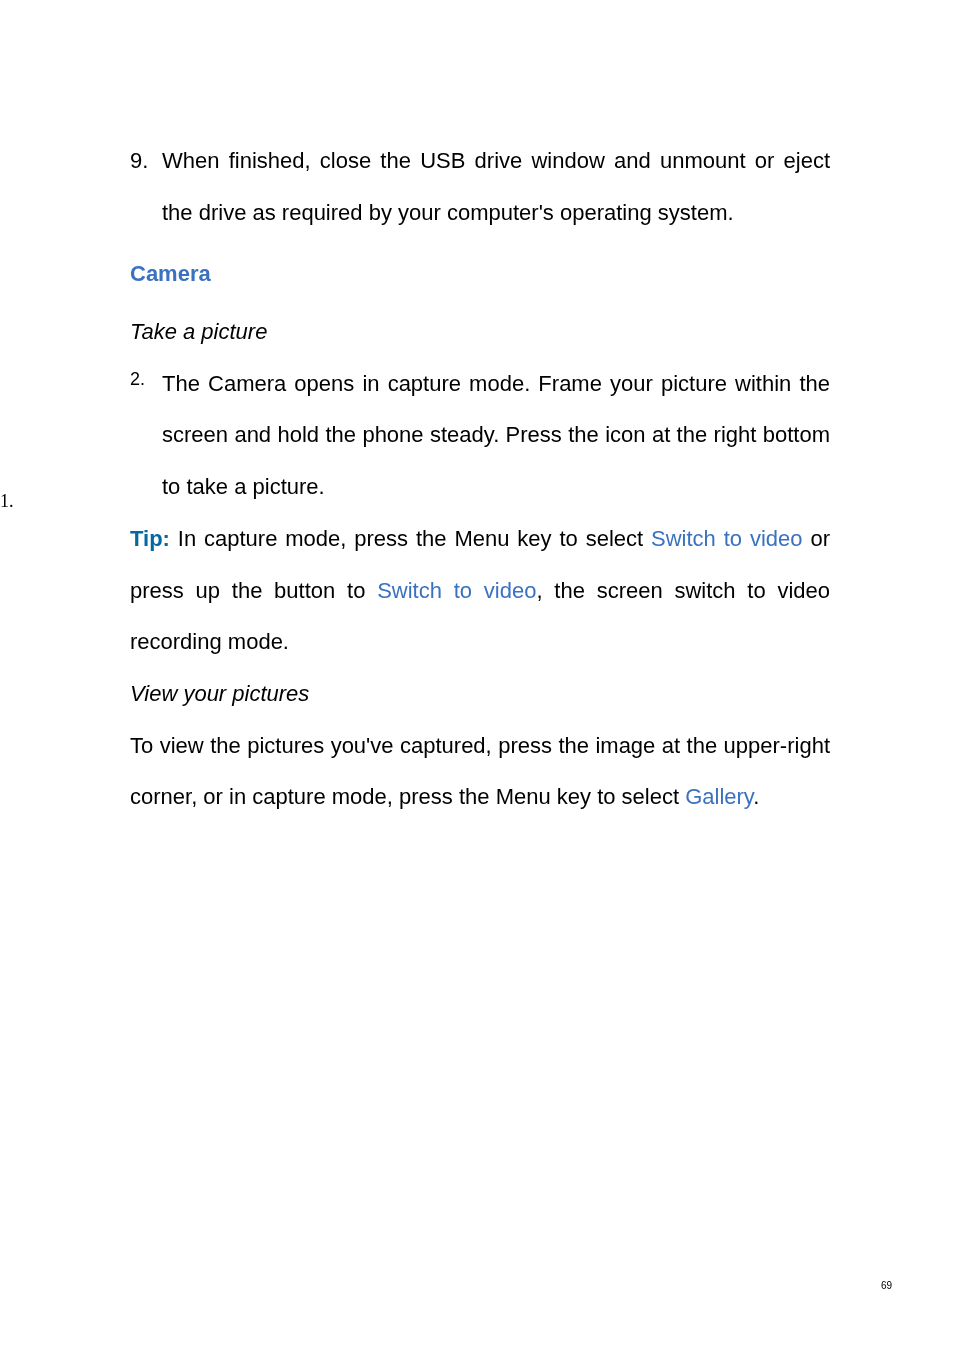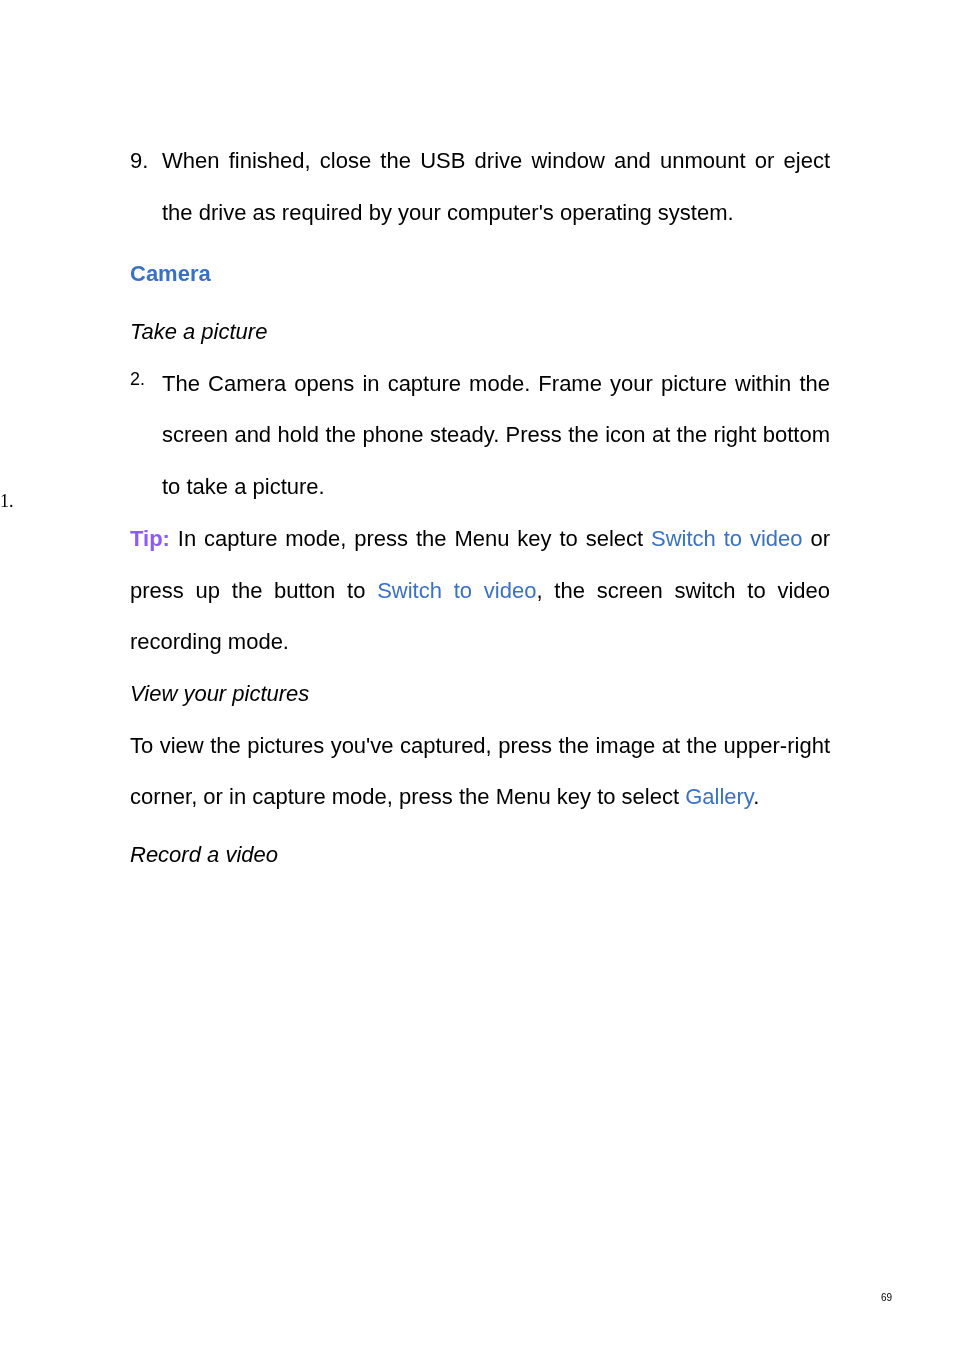--- a/index.html
+++ b/index.html
@@ -18,28 +18,28 @@
   .num-row .num { flex: 0 0 32px; }
   .num-row .txt { flex: 1; text-align: justify; }
   .side-num {
     position: absolute;
     font-family: "Times New Roman", serif;
     font-size: 18px;
   }
   .heading-blue { color: #3a71c1; font-weight: bold; }
   .italic { font-style: italic; }
   .blue { color: #3a71c1; }
-  .orange { color: #8b5cf6; font-weight: bold; }
+  .orange { color: #0369a1; font-weight: bold; }
   .bold { font-weight: normal; }
   .mt-sm { margin-top: 6px; }
   .mt-md { margin-top: 10px; }
   .pagenum {
     position: absolute;
     right: 62px;
-    bottom: 48px;
+    bottom: 60px;
     font-size: 10px;
     color: #000;
   }
 </style>
 </head>
 <body>
 
 <div class="side-num" style="left:0px; top:491px;">1.</div>
 
 <div class="page">
@@ -60,17 +60,16 @@
     <p class="txt">The Camera opens in capture mode. Frame your picture within the screen and hold the phone steady. Press the icon at the right bottom to take a picture.</p>
   </div>
 
   <p><span class="orange">Tip:</span><span> In capture mode, press the </span><span class="bold">Menu key</span><span> to select </span><span class="blue">Switch to video</span><span> or </span><span class="bold">press up the button</span><span> to </span><span class="blue">Switch to video</span><span>, the screen switch to video recording mode.</span></p>
 
   <p class="italic">View your pictures</p>
 
   <p><span>To view the pictures you've captured, press the image at the upper-right corner, or in capture mode, press the </span><span class="bold">Menu key</span><span> to select </span><span class="blue">Gallery</span><span>.</span></p>
 
 
-  <p class="italic mt-sm">Record a video</p>
 
 </div>
 
 <div class="pagenum">69</div>
 
 </body></html>

